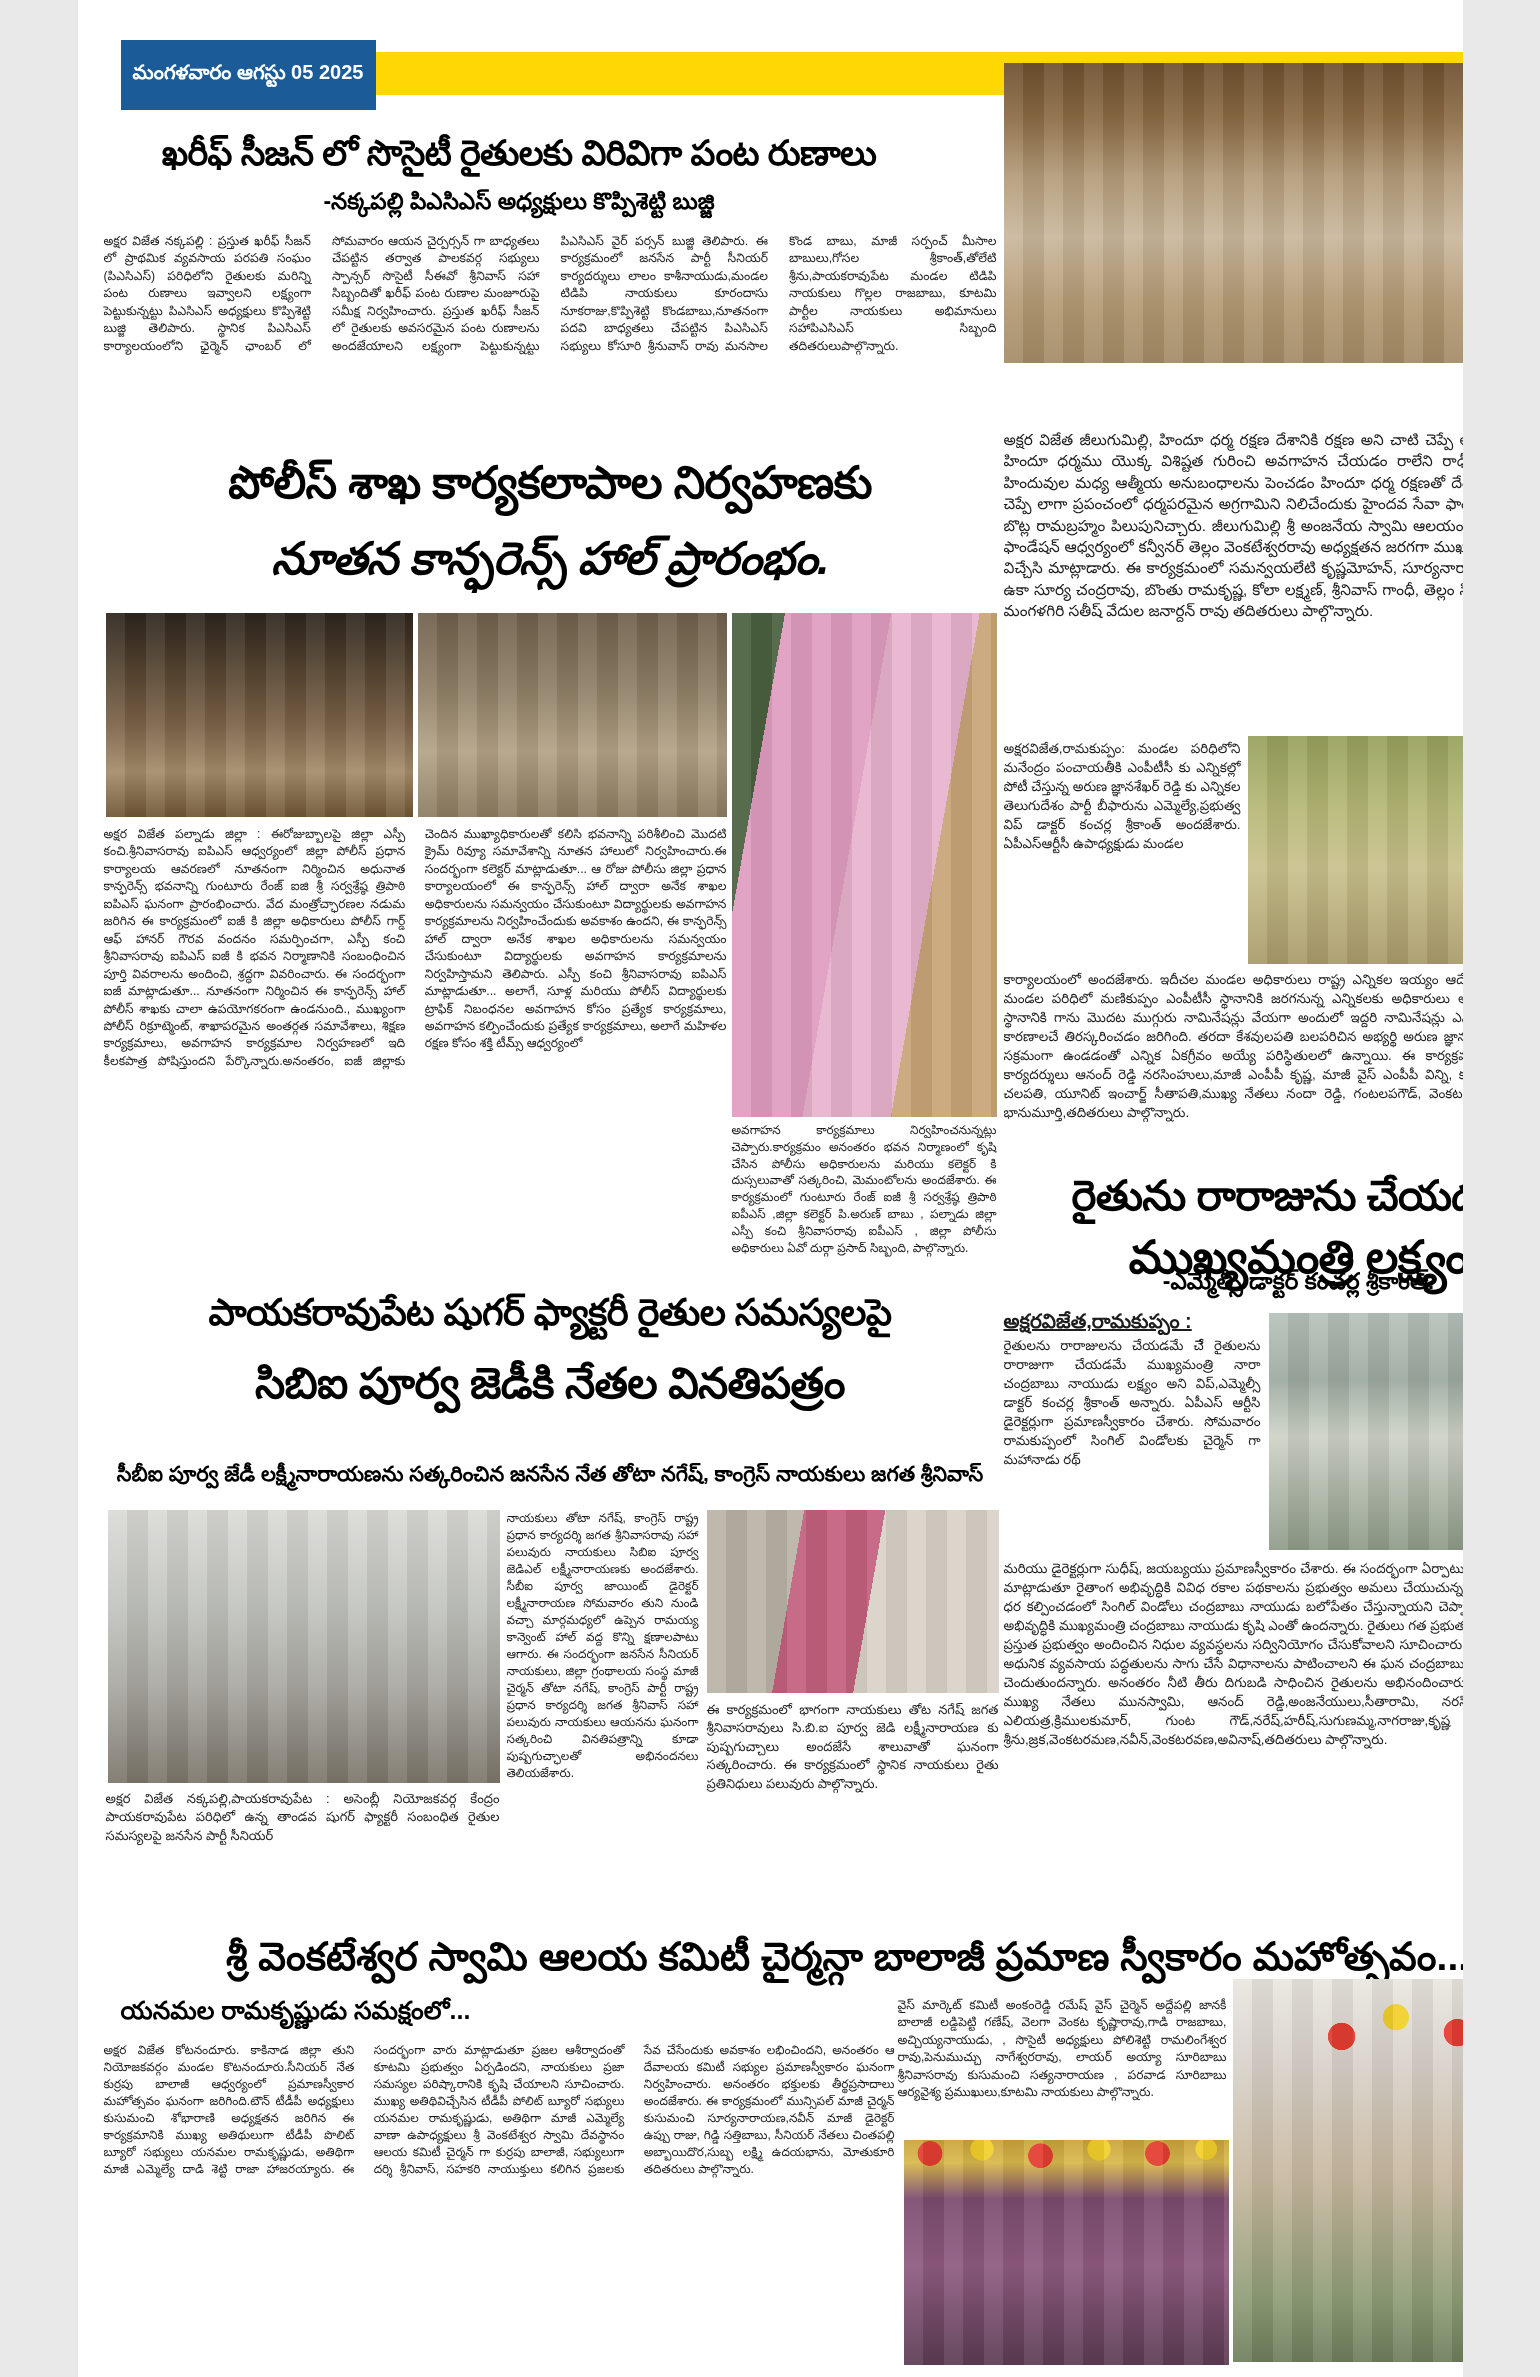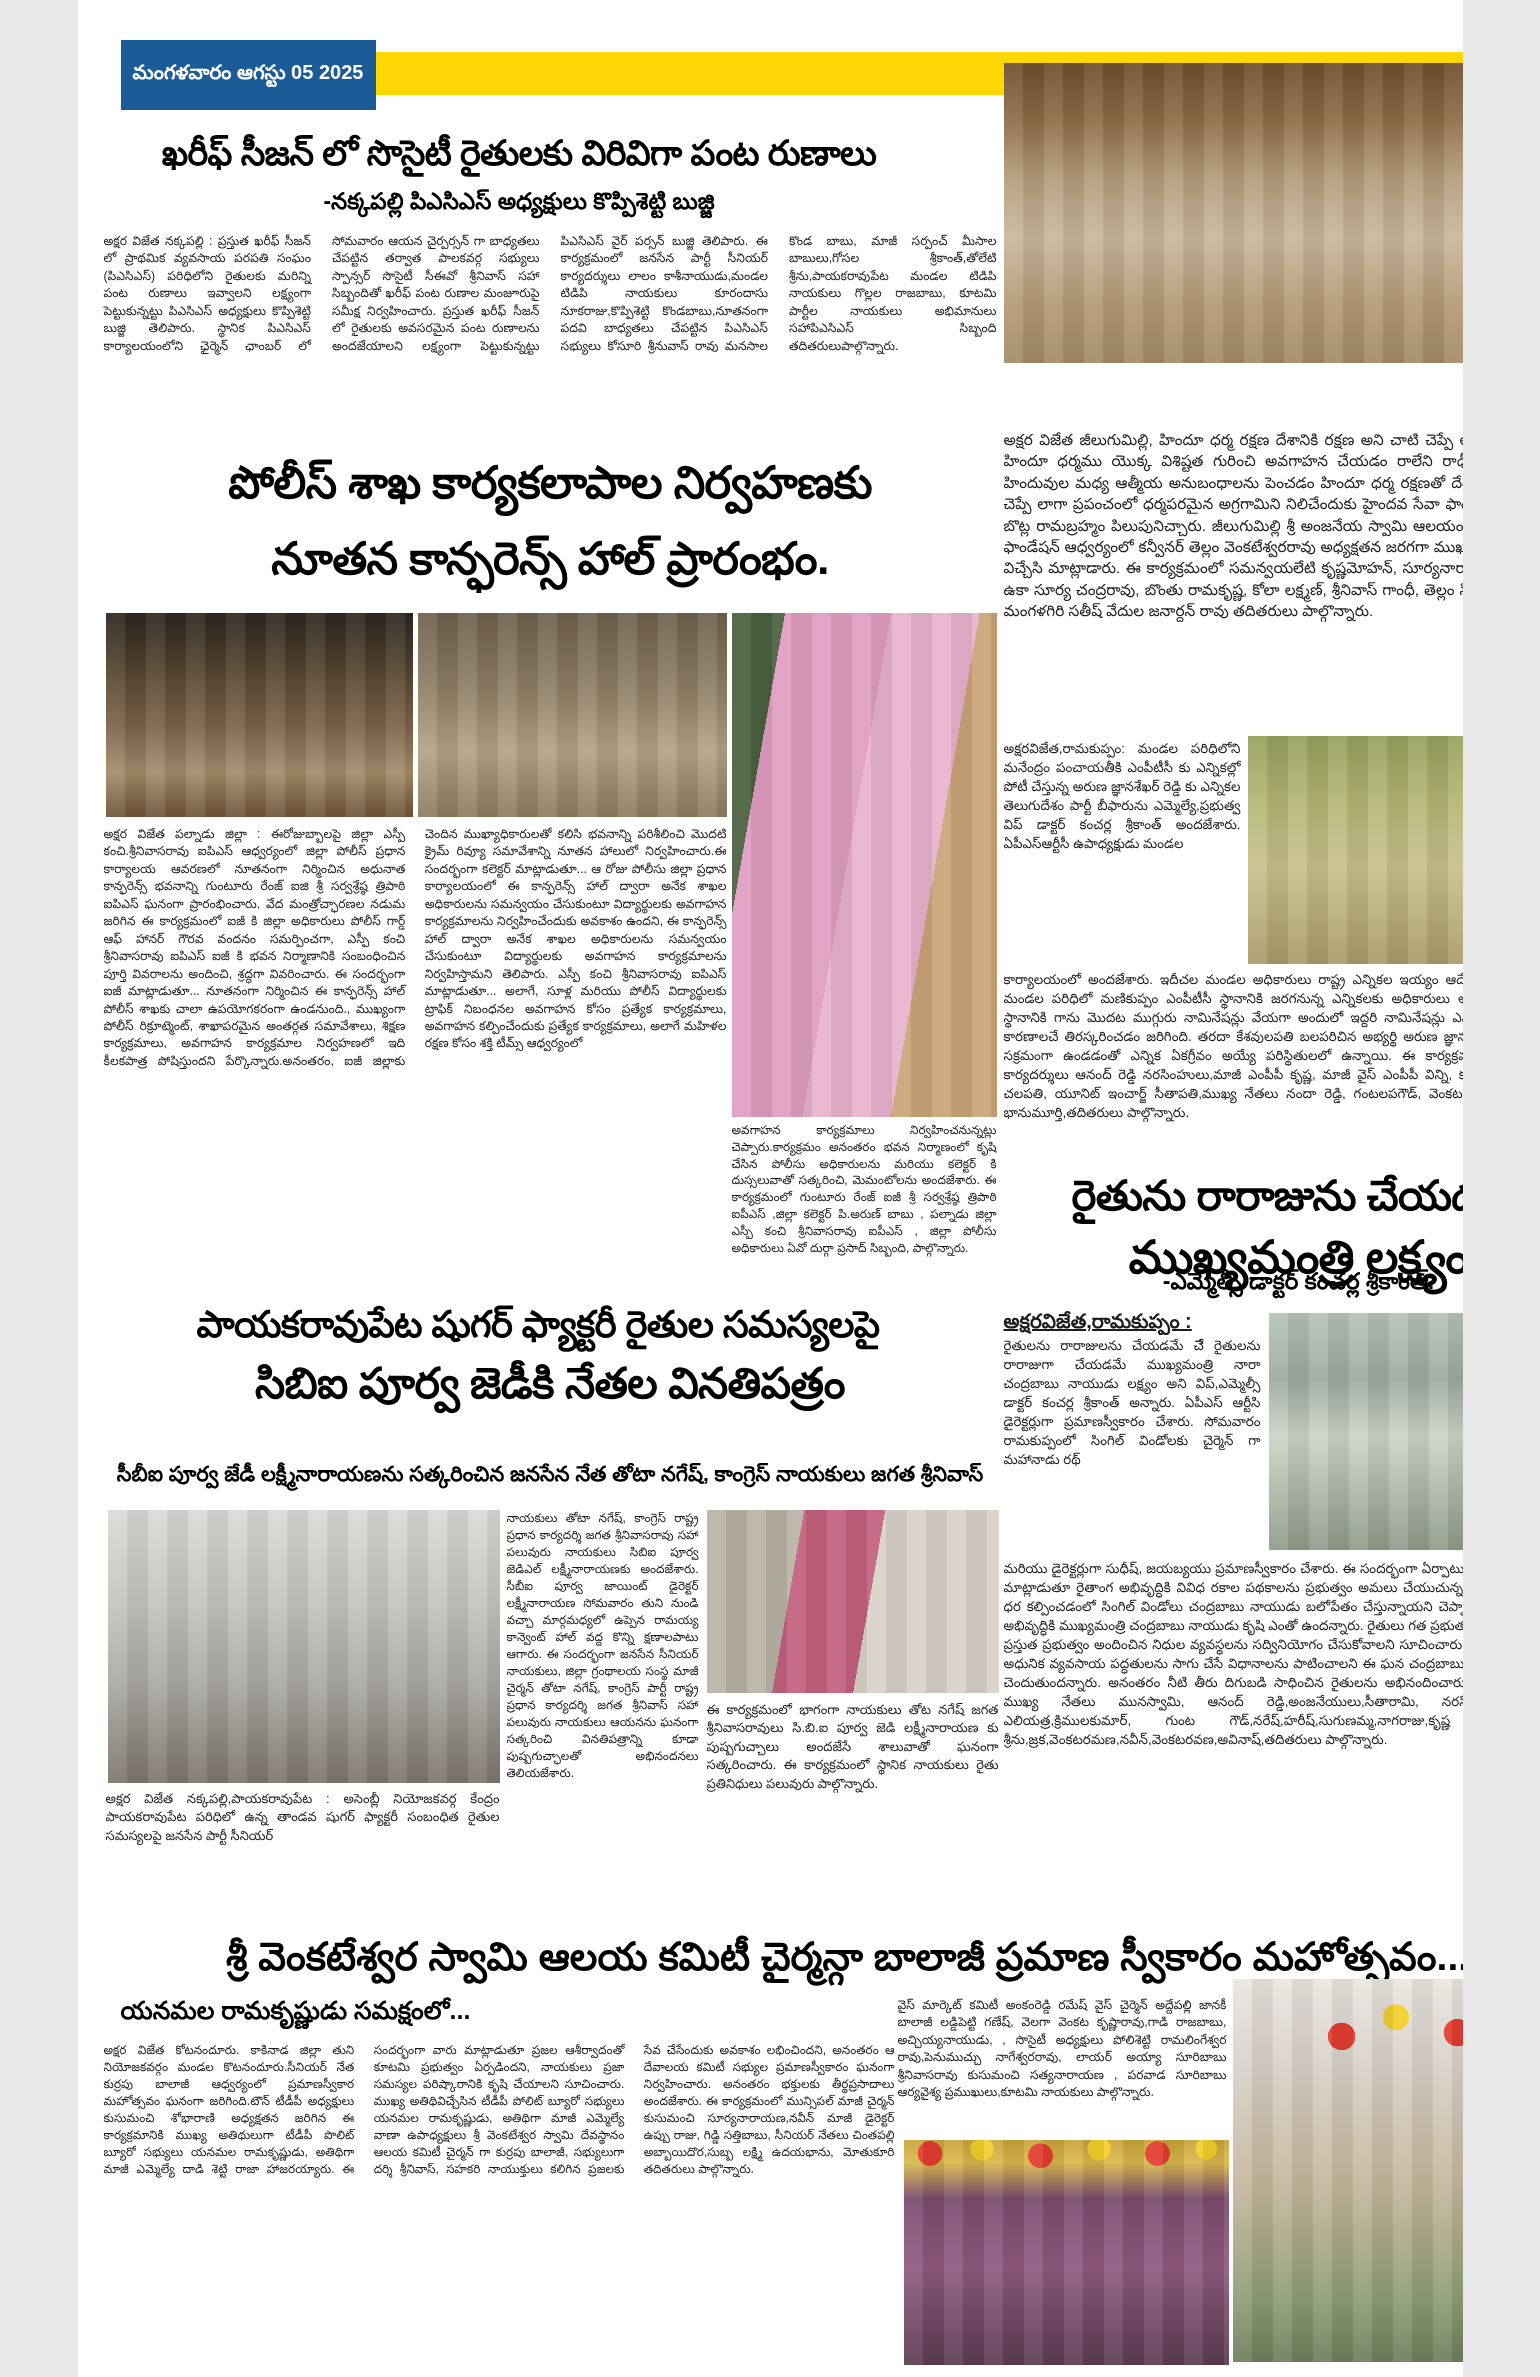--- a/index.html
+++ b/index.html
@@ -64,40 +64,40 @@
 
   <div class="abs headline" style="left:26px;top:133px;width:831px;font-size:35px;">ఖరీఫ్ సీజన్ లో సొసైటీ రైతులకు విరివిగా పంట రుణాలు</div>
   <div class="abs subhead" style="left:26px;top:188px;width:831px;font-size:23px;">-నక్కపల్లి పిఎసిఎస్ అధ్యక్షులు కొప్పిశెట్టి బుజ్జి</div>
   <div class="abs body-text cols-4" style="left:26px;top:233px;width:893px;height:218px;font-size:12.3px;line-height:1.42;">అక్షర విజేత నక్కపల్లి : ప్రస్తుత ఖరీఫ్ సీజన్ లో ప్రాథమిక వ్యవసాయ పరపతి సంఘం (పిఎసిఎస్) పరిధిలోని రైతులకు మరిన్ని పంట రుణాలు ఇవ్వాలని లక్ష్యంగా పెట్టుకున్నట్టు పిఎసిఎస్ అధ్యక్షులు కొప్పిశెట్టి బుజ్జి తెలిపారు. స్థానిక పిఎసిఎస్ కార్యాలయంలోని ఛైర్మెన్ ఛాంబర్ లో సోమవారం ఆయన చైర్పర్సన్ గా బాధ్యతలు చేపట్టిన తర్వాత పాలకవర్గ సభ్యులు స్పాన్సర్ సొసైటీ సీఈవో శ్రీనివాస్ సహా సిబ్బందితో ఖరీఫ్ పంట రుణాల మంజూరుపై సమీక్ష నిర్వహించారు. ప్రస్తుత ఖరీఫ్ సీజన్ లో రైతులకు అవసరమైన పంట రుణాలను అందజేయాలని లక్ష్యంగా పెట్టుకున్నట్టు పిఎసిఎస్ వైర్ పర్సన్ బుజ్జి తెలిపారు. ఈ కార్యక్రమంలో జనసేన పార్టీ సీనియర్ కార్యదర్శులు లాలం కాశీనాయుడు,మండల టిడిపి నాయకులు కూరందాసు నూకరాజు,కొప్పిశెట్టి కొండబాబు,నూతనంగా పదవి బాధ్యతలు చేపట్టిన పిఎసిఎస్ సభ్యులు కోసూరి శ్రీనువాస్ రావు మనసాల కొండ బాబు, మాజీ సర్పంచ్ మీసాల బాబులు,గోసల శ్రీకాంత్,తోలేటి శ్రీను,పాయకరావుపేట మండల టిడిపి నాయకులు గొల్లల రాజబాబు, కూటమి పార్టీల నాయకులు అభిమానులు సహాపిఎసిఎస్ సిబ్బంది తదితరులుపాల్గొన్నారు.</div>
 
   <div class="photo ph-gathering" style="left:926px;top:63px;width:590px;height:300px;"></div>
 
   <div class="abs body-text" style="left:926px;top:429px;width:590px;height:247px;font-size:15.3px;line-height:1.4;">అక్షర విజేత  జీలుగుమిల్లి, హిందూ ధర్మ రక్షణ దేశానికి రక్షణ అని చాటి చెప్పే లాగా వాడ వాడల్లోనూ హిందూ ధర్మము యొక్క విశిష్టత గురించి అవగాహన చేయడం రాలేని రాఢీ పౌర్ణమి సందర్భంగా హిందువుల మధ్య ఆత్మీయ అనుబంధాలను పెంచడం హిందూ ధర్మ రక్షణతో దేశానికి రక్షణ అని చాటి చెప్పే లాగా ప్రపంచంలో ధర్మపరమైన అగ్రగామిని నిలిచేందుకు హైందవ సేవా ఫాండేషన్ కన్వీనర్ తివ్వా బొట్ల రామబ్రహ్మం పిలుపునిచ్చారు. జీలుగుమిల్లి శ్రీ అంజనేయ స్వామి ఆలయం నందు సమావేశ సేవా ఫాండేషన్ ఆధ్వర్యంలో కన్వీనర్ తెల్లం వెంకటేశ్వరరావు అధ్యక్షతన జరగగా ముఖ్య అతిథిగా రామబ్రహ్మ విచ్చేసి మాట్లాడారు. ఈ కార్యక్రమంలో సమన్వయలేటి కృష్ణమోహన్, సూర్యనారాయణ, రేచా గోపాలం, ఉకా సూర్య చంద్రరావు, బొంతు రామకృష్ణ, కోలా లక్ష్మణ్, శ్రీనివాస్ గాంధీ, తెల్లం సింగరాజు,ధర్మ ప్రచారక్ మంగళగిరి సతీష్ వేదుల జనార్దన్ రావు తదితరులు పాల్గొన్నారు.</div>
 
   <div class="abs headline" style="left:26px;top:458px;width:893px;font-size:45px;">పోలీస్ శాఖ కార్యకలాపాల నిర్వహణకు</div>
-  <div class="abs headline" style="left:26px;top:534px;width:893px;font-size:45px;">నూతన కాన్ఫరెన్స్ హాల్ ప్రారంభం.</div>
+  <div class="abs headline" style="left:26px;top:534px;width:893px;font-size:45px;font-style:italic;">నూతన కాన్ఫరెన్స్ హాల్ ప్రారంభం.</div>
   <div class="photo ph-conf1" style="left:28px;top:613px;width:307px;height:204px;"></div>
   <div class="photo ph-conf2" style="left:340px;top:613px;width:309px;height:204px;"></div>
   <div class="photo ph-podium" style="left:654px;top:613px;width:265px;height:504px;"></div>
   <div class="abs body-text cols-2" style="left:26px;top:826px;width:623px;height:441px;font-size:12.3px;line-height:1.42;">అక్షర విజేత పల్నాడు జిల్లా : ఈరోజుబ్బాలపై జిల్లా ఎస్పీ కంచి.శ్రీనివాసరావు ఐపిఎస్ ఆధ్వర్యంలో జిల్లా పోలీస్ ప్రధాన కార్యాలయ ఆవరణలో నూతనంగా నిర్మించిన అధునాత కాన్ఫరెన్స్ భవనాన్ని గుంటూరు రేంజ్ ఐజి శ్రీ సర్వశ్రేష్ఠ త్రిపాఠి ఐపిఎస్ ఘనంగా ప్రారంభించారు. వేద మంత్రోచ్ఛారణల నడుమ జరిగిన ఈ కార్యక్రమంలో ఐజీ కి జిల్లా అధికారులు పోలీస్ గార్డ్ ఆఫ్ హానర్ గౌరవ వందనం సమర్పించగా, ఎస్పీ కంచి శ్రీనివాసరావు ఐపిఎస్ ఐజీ కి భవన నిర్మాణానికి సంబంధించిన పూర్తి వివరాలను అందించి, శ్రద్ధగా వివరించారు. ఈ సందర్భంగా ఐజీ మాట్లాడుతూ... నూతనంగా నిర్మించిన ఈ కాన్ఫరెన్స్ హాల్ పోలీస్ శాఖకు చాలా ఉపయోగకరంగా ఉండనుంది., ముఖ్యంగా పోలీస్ రిక్రూట్మెంట్, శాఖాపరమైన అంతర్గత సమావేశాలు, శిక్షణ కార్యక్రమాలు, అవగాహన కార్యక్రమాల నిర్వహణలో ఇది కీలకపాత్ర పోషిస్తుందని పేర్కొన్నారు.అనంతరం, ఐజీ జిల్లాకు చెందిన ముఖ్యాధికారులతో కలిసి భవనాన్ని పరిశీలించి మొదటి క్రైమ్ రివ్యూ సమావేశాన్ని నూతన హాలులో నిర్వహించారు.ఈ సందర్భంగా కలెక్టర్ మాట్లాడుతూ... ఆ రోజు పోలీసు జిల్లా ప్రధాన కార్యాలయంలో ఈ కాన్ఫరెన్స్ హాల్ ద్వారా అనేక శాఖల అధికారులను సమన్వయం చేసుకుంటూ విద్యార్థులకు అవగాహన కార్యక్రమాలను నిర్వహించేందుకు అవకాశం ఉందని, ఈ కాన్ఫరెన్స్ హాల్ ద్వారా అనేక శాఖల అధికారులను సమన్వయం చేసుకుంటూ విద్యార్థులకు అవగాహన కార్యక్రమాలను నిర్వహిస్తామని తెలిపారు. ఎస్పీ కంచి శ్రీనివాసరావు ఐపిఎస్ మాట్లాడుతూ... అలాగే, సూళ్ల మరియు పోలీస్ విద్యార్థులకు ట్రాఫిక్ నిబంధనల అవగాహన కోసం ప్రత్యేక కార్యక్రమాలు, అవగాహన కల్పించేందుకు ప్రత్యేక కార్యక్రమాలు, అలాగే మహిళల రక్షణ కోసం శక్తి టీమ్స్ ఆధ్వర్యంలో</div>
   <div class="abs body-text" style="left:654px;top:1122px;width:265px;height:145px;font-size:12px;line-height:1.4;">అవగాహన కార్యక్రమాలు నిర్వహించనున్నట్లు చెప్పారు.కార్యక్రమం అనంతరం భవన నిర్మాణంలో కృషి చేసిన పోలీసు అధికారులను మరియు కలెక్టర్ కి దుస్సలువాతో సత్కరించి, మెమంటోలను అందజేశారు. ఈ కార్యక్రమంలో గుంటూరు రేంజ్ ఐజీ శ్రీ సర్వశ్రేష్ఠ త్రిపాఠి ఐపీఎస్ ,జిల్లా కలెక్టర్ పి.అరుణ్ బాబు , పల్నాడు జిల్లా ఎస్పీ కంచి శ్రీనివాసరావు ఐపీఎస్ , జిల్లా పోలీసు అధికారులు ఏవో దుర్గా ప్రసాద్ సిబ్బంది, పాల్గొన్నారు.</div>
 
   <div class="abs body-text" style="left:926px;top:739px;width:237px;height:224px;font-size:13.4px;line-height:1.42;">అక్షరవిజేత,రామకుప్పం: మండల పరిధిలోని మనేంద్రం పంచాయతీకి ఎంపీటీసీ కు ఎన్నికల్లో పోటీ చేస్తున్న అరుణ జ్ఞానశేఖర్ రెడ్డి కు ఎన్నికల తెలుగుదేశం పార్టీ బీఫారును ఎమ్మెల్యే,ప్రభుత్వ విప్ డాక్టర్ కంచర్ల శ్రీకాంత్ అందజేశారు. ఏపీఎస్ఆర్టీసీ ఉపాధ్యక్షుడు మండల</div>
   <div class="photo ph-field" style="left:1170px;top:736px;width:347px;height:228px;"></div>
   <div class="abs body-text" style="left:926px;top:970px;width:590px;height:165px;font-size:13.4px;line-height:1.42;">కార్యాలయంలో అందజేశారు. ఇదీచల మండల అధికారులు రాష్ట్ర ఎన్నికల ఇయ్యం ఆదేశాల మేరకు రామకుప్పం మండల పరిధిలో మణికుప్పం ఎంపీటీసీ స్థానానికి జరగనున్న ఎన్నికలకు అధికారులు ఆదేశాలు జారీ చేశారు.ఈ స్థానానికి గాను మొదట ముగ్గురు నామినేషన్లు వేయగా అందులో ఇద్దరి నామినేషన్లు ఎన్నికల అధికారులు వివిధ కారణాలచే తిరస్కరించడం జరిగింది. తరదా కేశవులపతి బలపరిచిన అభ్యర్థి అరుణ జ్ఞాన శేఖర్ నామినేషన్ పత్రం సక్రమంగా ఉండడంతో ఎన్నిక ఏకగ్రీవం అయ్యే పరిస్థితులలో ఉన్నాయి. ఈ కార్యక్రమంలో మండల కన్వీనర్ కార్యదర్శులు ఆనంద్ రెడ్డి నరసింహులు,మాజీ ఎంపీపీ కృష్ణ, మాజీ వైస్ ఎంపీపీ విన్ని, కృష్ణ, మాజీ రెస్కో డైరెక్టర్ చలపతి, యూనిట్ ఇంచార్జ్ సీతాపతి,ముఖ్య నేతలు నందా రెడ్డి, గంటలపగౌడ్, వెంకటరమణ, మంజునాథ్ రెడ్డి, భానుమూర్తి,తదితరులు పాల్గొన్నారు.</div>
 
   <div class="abs headline serifhead" style="left:926px;top:1143px;width:590px;font-size:42px;">రైతును రారాజును చేయడమే</div>
   <div class="abs headline serifhead" style="left:926px;top:1203px;width:590px;font-size:46px;">ముఖ్యమంత్రి లక్ష్యం</div>
   <div class="abs subhead" style="left:926px;top:1268px;width:590px;font-size:23px;">-ఎమ్మెల్సీ డాక్టర్ కంచర్ల శ్రీకాంత్.</div>
   <div class="abs dateline" style="left:926px;top:1310px;width:261px;font-size:20px;text-decoration:underline;">అక్షరవిజేత,రామకుప్పం :</div>
   <div class="abs body-text" style="left:926px;top:1336px;width:257px;height:218px;font-size:13.4px;line-height:1.42;">రైతులను రారాజులను చేయడమే చేే రైతులను రారాజుగా చేయడమే ముఖ్యమంత్రి నారా చంద్రబాబు నాయుడు లక్ష్యం అని విప్,ఎమ్మెల్సీ డాక్టర్ కంచర్ల శ్రీకాంత్ అన్నారు. ఏపీఎస్ ఆర్టీసి డైరెక్టర్లుగా ప్రమాణస్వీకారం చేశారు. సోమవారం రామకుప్పంలో సింగిల్ విండోలకు చైర్మెన్ గా మహానాడు రథ్</div>
   <div class="photo ph-cmroom" style="left:1191px;top:1313px;width:326px;height:237px;"></div>
   <div class="abs body-text" style="left:926px;top:1559px;width:590px;height:334px;font-size:13.4px;line-height:1.42;">మరియు డైరెక్టర్లుగా సుధీష్, జయబ్యయు ప్రమాణస్వీకారం చేశారు. ఈ సందర్భంగా ఏర్పాటుచేసిన సమావేశంలో వారు మాట్లాడుతూ రైతాంగ అభివృద్ధికి వివిధ రకాల పథకాలను ప్రభుత్వం అమలు చేయుచున్నదని, రైతులకు గిట్టుబాటు ధర కల్పించడంలో సింగిల్ విండోలు చంద్రబాబు నాయుడు బలోపేతం చేస్తున్నాయని చెప్పారు, కుప్పం నియోజకవర్గ అభివృద్ధికి ముఖ్యమంత్రి చంద్రబాబు నాయుడు కృషి ఎంతో ఉందన్నారు. రైతులు గత ప్రభుత్వం ఎదుర్కొన్న అభివృద్ధిని ప్రస్తుత ప్రభుత్వం అందించిన నిధుల వ్యవస్థలను సద్వినియోగం చేసుకోవాలని సూచించారు. కుప్పం నియోజకవర్గంలో అధునిక వ్యవసాయ పద్ధతులను సాగు చేసే విధానాలను పాటించాలని ఈ ఘన చంద్రబాబు నాయకత్వంలో అభివృద్ధి చెందుతుందన్నారు. అనంతరం నీటి తీరు దిగుబడి సాధించిన రైతులను అభినందించారు. ఈ కార్యక్రమంలో పార్టీ ముఖ్య నేతలు మునస్వామి, ఆనంద్ రెడ్డి,అంజనేయులు,సీతారామి, నరసింహులు, నారాయణ, ఎలియత్ర,క్రిములకుమార్, గుంట గౌడ్,నరేష్,హరీష్,సుగుణమ్మ,నాగరాజు,కృష్ణ నాయుడు, అల్లి శ్రీను,జ్రక,వెంకటరమణ,నవీన్,వెంకటరవణ,అవినాష్,తదితరులు పాల్గొన్నారు.</div>
 
-  <div class="abs headline" style="left:14px;top:1292px;width:893px;font-size:37px;margin-top:12px;">పాయకరావుపేట షుగర్ ఫ్యాక్టరీ రైతుల సమస్యలపై</div>
+  <div class="abs headline" style="left:26px;top:1292px;width:893px;font-size:37px;">పాయకరావుపేట షుగర్ ఫ్యాక్టరీ రైతుల సమస్యలపై</div>
   <div class="abs headline" style="left:26px;top:1359px;width:893px;font-size:43px;">సిబిఐ పూర్వ జెడీకి నేతల వినతిపత్రం</div>
   <div class="abs subhead" style="left:26px;top:1461px;width:893px;font-size:21px;">సీబీఐ పూర్వ జేడీ లక్ష్మీనారాయణను సత్కరించిన జనసేన నేత తోటా నగేష్, కాంగ్రెస్ నాయకులు జగత శ్రీనివాస్</div>
   <div class="photo ph-office" style="left:30px;top:1510px;width:392px;height:273px;"></div>
   <div class="abs body-text" style="left:28px;top:1790px;width:394px;height:101px;font-size:13px;line-height:1.42;">అక్షర విజేత నక్కపల్లి,పాయకరావుపేట : అసెంబ్లీ నియోజకవర్గ కేంద్రం పాయకరావుపేట పరిధిలో ఉన్న తాండవ షుగర్ ఫ్యాక్టరీ సంబంధిత రైతుల సమస్యలపై జనసేన పార్టీ సీనియర్</div>
   <div class="abs body-text" style="left:429px;top:1510px;width:192px;height:383px;font-size:12px;line-height:1.42;">నాయకులు తోటా నగేష్, కాంగ్రెస్ రాష్ట్ర ప్రధాన కార్యదర్శి జగత శ్రీనివాసరావు సహా పలువురు నాయకులు సిబిఐ పూర్వ జెడిఎల్ లక్ష్మీనారాయణకు అందజేశారు. సీబీఐ పూర్వ జాయింట్ డైరెక్టర్ లక్ష్మీనారాయణ సోమవారం తుని నుండి వచ్చా మార్గమధ్యలో ఉప్పెన రామయ్య కాన్వెంట్ హాల్ వద్ద కొన్ని క్షణాలపాటు ఆగారు. ఈ సందర్భంగా జనసేన సీనియర్ నాయకులు, జిల్లా గ్రంథాలయ సంస్థ మాజీ చైర్మన్ తోటా నగేష్, కాంగ్రెస్ పార్టీ రాష్ట్ర ప్రధాన కార్యదర్శి జగత శ్రీనివాస్ సహా పలువురు నాయకులు ఆయనను ఘనంగా సత్కరించి వినతిపత్రాన్ని కూడా పుష్పగుచ్ఛాలతో అభినందనలు తెలియజేశారు.</div>
   <div class="photo ph-honor" style="left:629px;top:1510px;width:292px;height:183px;"></div>
   <div class="abs body-text" style="left:629px;top:1701px;width:292px;height:191px;font-size:13px;line-height:1.42;">ఈ కార్యక్రమంలో భాగంగా నాయకులు తోట నగేష్ జగత శ్రీనివాసరావులు సి.బి.ఐ పూర్వ జెడి లక్ష్మీనారాయణ కు పుష్పగుచ్చాలు అందజేసే శాలువాతో ఘనంగా సత్కరించారు. ఈ కార్యక్రమంలో స్థానిక నాయకులు రైతు ప్రతినిధులు పలువురు పాల్గొన్నారు.</div>
 
   <div class="abs headline serifhead" style="left:26px;top:1906px;width:1488px;font-size:39px;letter-spacing:0;">శ్రీ వెంకటేశ్వర స్వామి ఆలయ కమిటీ చైర్మన్గా బాలాజీ ప్రమాణ స్వీకారం మహోత్సవం...</div>
   <div class="abs" style="left:43px;top:1996px;width:417px;font-size:25px;font-weight:bold;color:#000;">యనమల రామకృష్ణుడు సమక్షంలో...</div>

